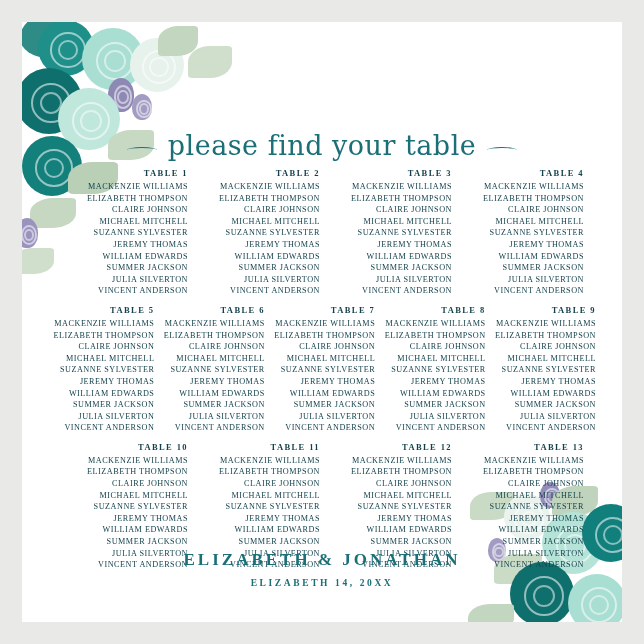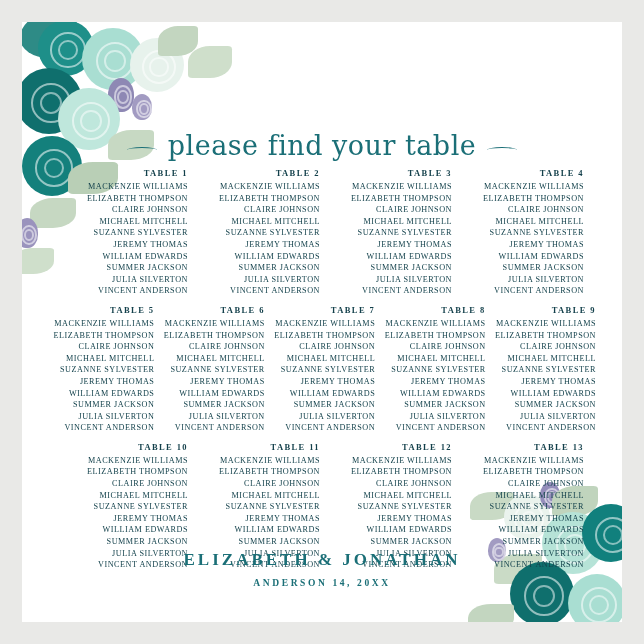--- a/index.html
+++ b/index.html
@@ -385,16 +385,16 @@
             <div class="guest">JEREMY THOMAS</div>
             <div class="guest">WILLIAM EDWARDS</div>
             <div class="guest">SUMMER JACKSON</div>
             <div class="guest">JULIA SILVERTON</div>
             <div class="guest">VINCENT ANDERSON</div>
           </div>
         </div>
       </div>
 
     <div class="couple">ELIZABETH &amp; JONATHAN</div>
-    <div class="date">ANDERSON 14, 20XX</div>
+    <div class="date">ELIZABETH 14, 20XX</div>
 
   </div>
 </div>
 
 </body></html>

